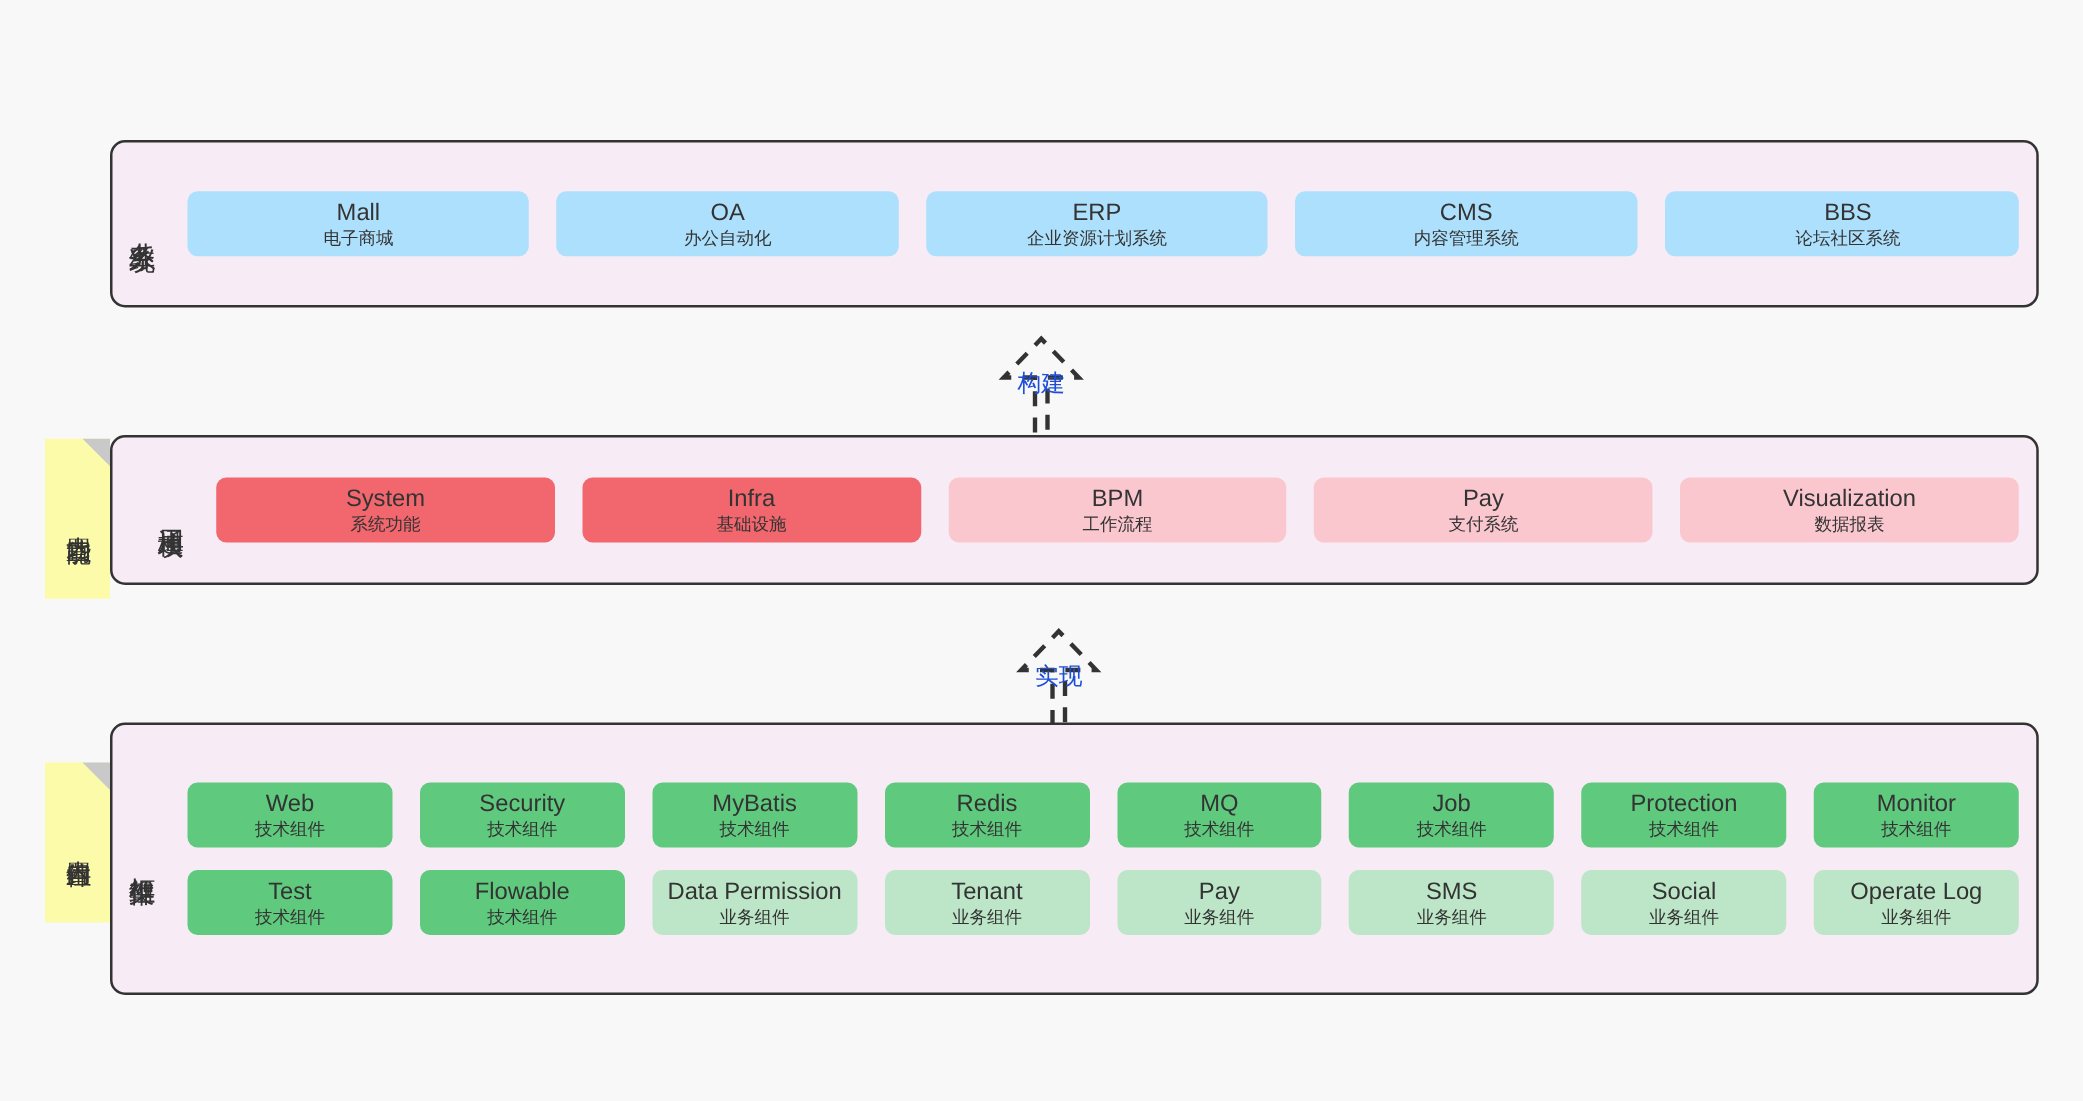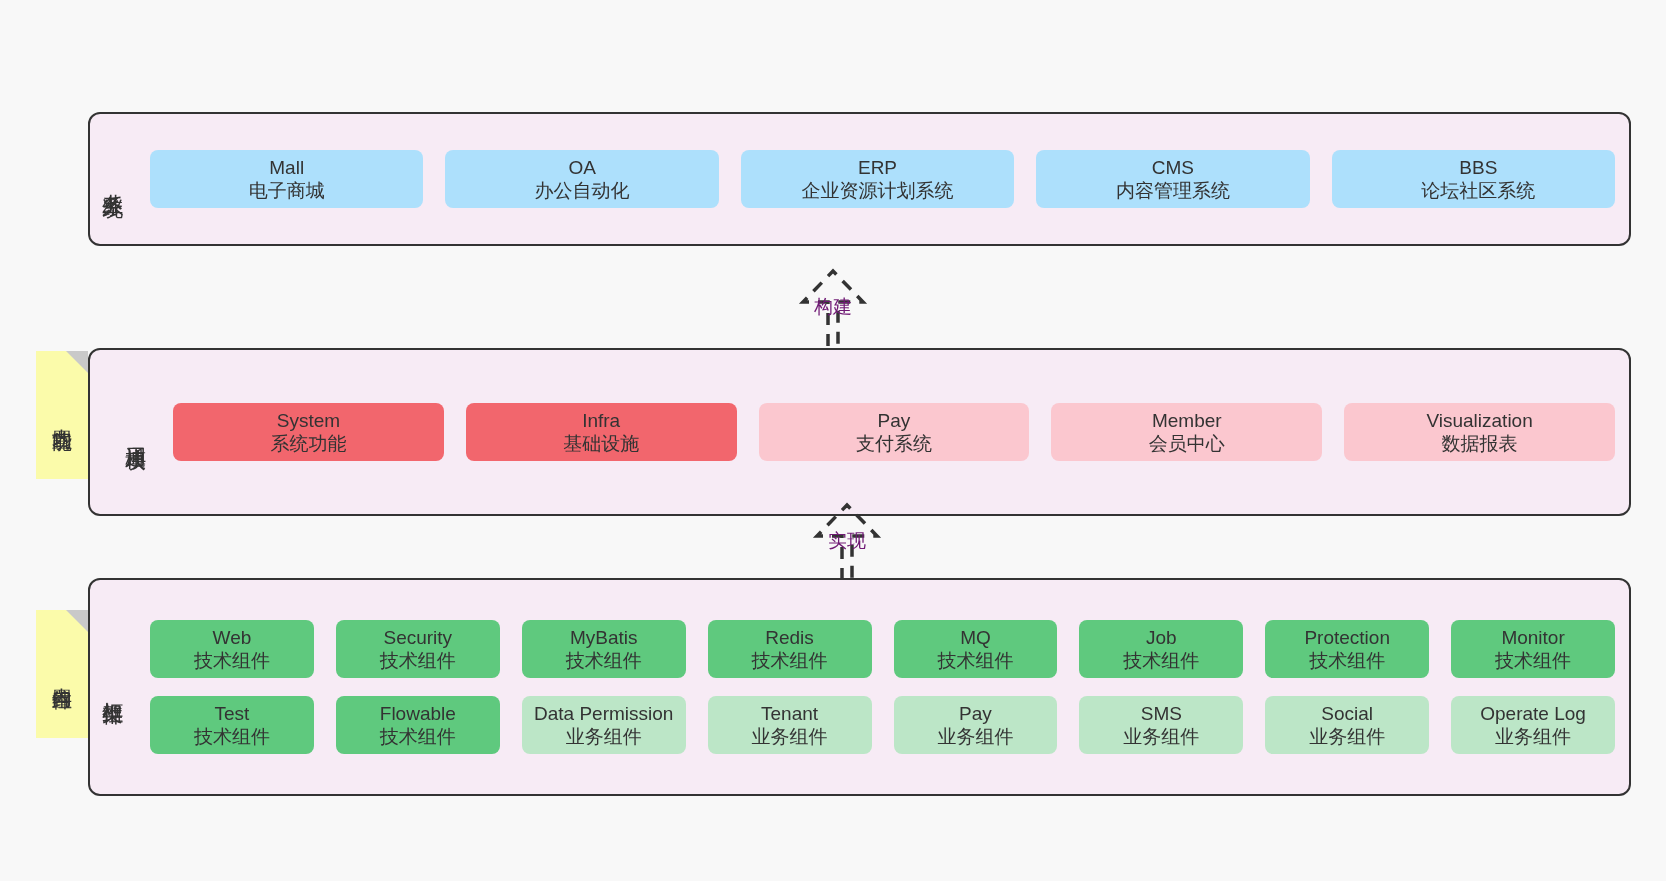--- a/index.html
+++ b/index.html
@@ -59,21 +59,21 @@
     flex-direction:column;
     align-items:center;
     justify-content:center;
     text-align:center;
     box-sizing:border-box;
     padding:6px 4px;
     line-height:1.22;
     color:#333;
   }
   .card .en{font-size:19px;}
-  .card .cn{font-size:19px;}
+  .card .cn{font-size:14px;}
 
   
   .c-blue      {background:#ade0fc;}
   .c-red       {background:#f2666d;}
   .c-pink      {background:#fbc7cf;}
   .c-green     {background:#5fc97e;}
   .c-greenlight{background:#bce6c7;}
 
   
   .note{
@@ -102,21 +102,21 @@
   }
 
   
   .arrow{position:absolute;}
   .arrow svg{display:block;}
   .arrow .alabel{
     position:absolute;
     left:0;right:0;
     text-align:center;
     font-size:19px;
-    color:#701a75;
+    color:#1d4ed8;
     user-select:none;
   }
 </style>
 </head>
 <body>
 
 <div id="stage">
 
   <div class="layer" id="layer-0" style="left:88px;top:112px;width:1543px;height:134px;">
     <div class="layer-title">业务系统</div>
@@ -146,39 +146,39 @@
     </div>
   </div>
 
   <div class="arrow" style="left:758px;top:258px;width:150px;height:90px;">
     <svg width="150" height="90" viewBox="0 0 150 90">
       <path d="M 70 88 L 70 44 L 45 44 L 75 13 L 105 44 L 80 44 L 80 88" fill="none" stroke="#333" stroke-width="3.5" stroke-dasharray="12 9" stroke-linejoin="miter"></path>
     </svg>
     <div class="alabel" style="top:36px;">构建</div>
   </div>
 
-  <div class="layer" id="layer-1" style="left:88px;top:348px;width:1543px;height:168px;padding-left:23px;">
+  <div class="layer" id="layer-1" style="left:88px;top:348px;width:1543px;height:120px;padding-left:23px;">
     <div class="layer-title">通用模块</div>
     <div class="layer-body">
       <div class="row">
         <div class="card c-red" style="background: rgb(242, 102, 109);">
           <span class="en">System</span>
           <span class="cn">系统功能</span>
         </div>
         <div class="card c-red" style="background: rgb(242, 102, 109);">
           <span class="en">Infra</span>
           <span class="cn">基础设施</span>
         </div>
         <div class="card c-pink" style="background: rgb(251, 199, 207);">
+          <span class="en">BPM</span>
+          <span class="cn">工作流程</span>
+        </div>
+        <div class="card c-pink" style="background: rgb(251, 199, 207);">
           <span class="en">Pay</span>
           <span class="cn">支付系统</span>
-        </div>
-        <div class="card c-pink" style="background: rgb(251, 199, 207);">
-          <span class="en">Member</span>
-          <span class="cn">会员中心</span>
         </div>
         <div class="card c-pink" style="background: rgb(251, 199, 207);">
           <span class="en">Visualization</span>
           <span class="cn">数据报表</span>
         </div>
       </div>
     </div>
   </div>
 
   <div class="note" style="left:36px;top:351px;height:128px;">

